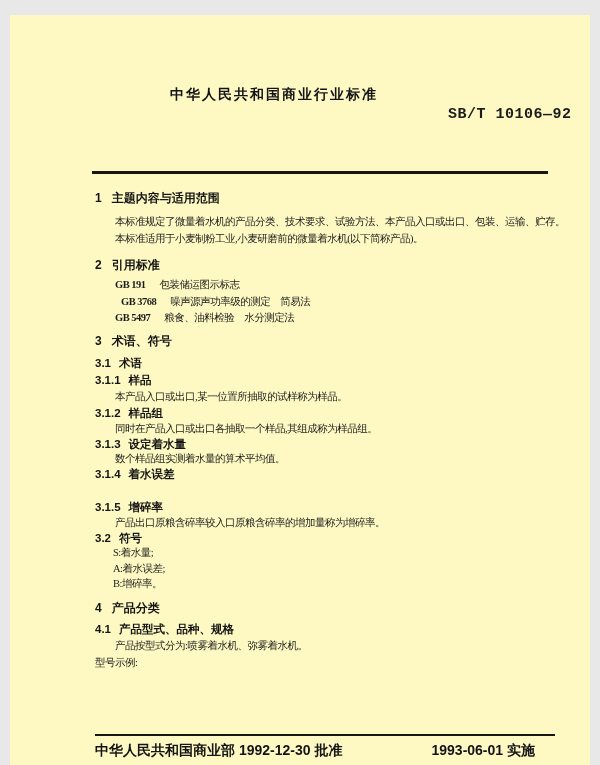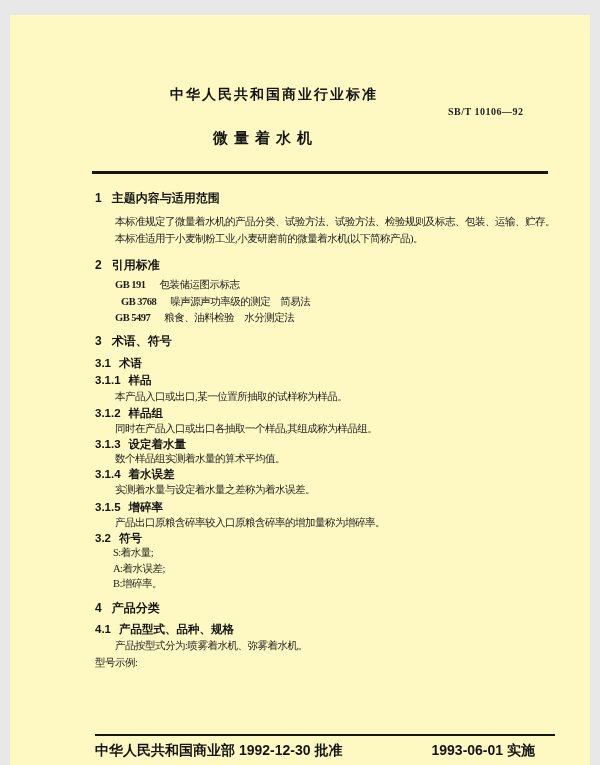--- a/index.html
+++ b/index.html
@@ -16,39 +16,38 @@
   .line { position:absolute; white-space:nowrap; line-height:1.2; }
   .h { font-family:"Liberation Sans", sans-serif; font-weight:bold; color:#141414; }
   .h1 { font-size:12px; }
   .h2 { font-size:11.5px; }
   .p  { font-size:10.5px; letter-spacing:-0.5px; }
   .num { display:inline-block; margin-right:10px; }
   .num-sub { display:inline-block; margin-right:8px; }
   .ref-code { display:inline-block; margin-right:14px;font-weight:bold; }
   .rule { position:absolute; background:#161616; }
   .org-line { font-size:14px; letter-spacing:2px; }
-  .std-no { font-family:Liberation Serif, serif; font-weight:bold; font-size:10px; letter-spacing:0.5px; }
+  .std-no { font-family:Liberation Mono, monospace; font-weight:bold; font-size:15px; letter-spacing:0.5px; }
   .doc-title { font-size:15px; letter-spacing:6px; }
   .footer-text { font-size:14px; }
   .page-no { font-size:12px; color:#7d7d7d; font-family:"Liberation Sans", sans-serif; }
 </style>
 </head>
 <body>
 
 <div class="page">
 
   <div class="line h org-line" style="top:71px; left:160px;">中华人民共和国商业行业标准</div>
   <div class="line std-no" style="top:91px; left:438px;">SB/T 10106—92</div>
-  <div class="line h doc-title" style="top:114px; left:203px;">微量着水机</div>
   <div class="rule" style="top:156px; left:82px; width:456px; height:2.5px;"></div>
 
   <div class="line h h1" style="top:176px; left:85px;">
     <span class="num">1</span><span>主题内容与适用范围</span>
   </div>
-  <div class="line p" style="top:201px; left:105px;">本标准规定了微量着水机的产品分类、试验方法、试验方法、检验规则及标志、包装、运输、贮存。</div>
+  <div class="line p" style="top:201px; left:105px;">本标准规定了微量着水机的产品分类、技术要求、试验方法、本产品入口或出口、包装、运输、贮存。</div>
   <div class="line p" style="top:218px; left:105px;">本标准适用于小麦制粉工业,小麦研磨前的微量着水机(以下简称产品)。</div>
 
   <div class="line h h1" style="top:243px; left:85px;text-align:right;">
     <span class="num">2</span><span>引用标准</span>
   </div>
   <div class="line p" style="top:264px; left:105px;">
     <span class="ref-code">GB 191</span><span>包装储运图示标志</span>
   </div>
   <div class="line p" style="top:281px; left:111px;">
     <span class="ref-code">GB 3768</span><span>噪声源声功率级的测定　简易法</span>
@@ -75,21 +74,20 @@
   <div class="line p" style="top:408px; left:105px;">同时在产品入口或出口各抽取一个样品,其组成称为样品组。</div>
 
   <div class="line h h2" style="top:423px; left:85px;">
     <span class="num-sub">3.1.3</span><span>设定着水量</span>
   </div>
   <div class="line p" style="top:438px; left:105px;">数个样品组实测着水量的算术平均值。</div>
 
   <div class="line h h2" style="top:453px; left:85px;">
     <span class="num-sub">3.1.4</span><span>着水误差</span>
   </div>
-  <div class="line p" style="top:469px; left:105px;">实测着水量与设定着水量之差称为着水误差。</div>
 
   <div class="line h h2" style="top:486px; left:85px;">
     <span class="num-sub">3.1.5</span><span>增碎率</span>
   </div>
   <div class="line p" style="top:502px; left:105px;">产品出口原粮含碎率较入口原粮含碎率的增加量称为增碎率。</div>
 
   <div class="line h h2" style="top:517px; left:85px;">
     <span class="num-sub">3.2</span><span>符号</span>
   </div>
   <div class="line p" style="top:532px; left:103px;">S:着水量;</div>

